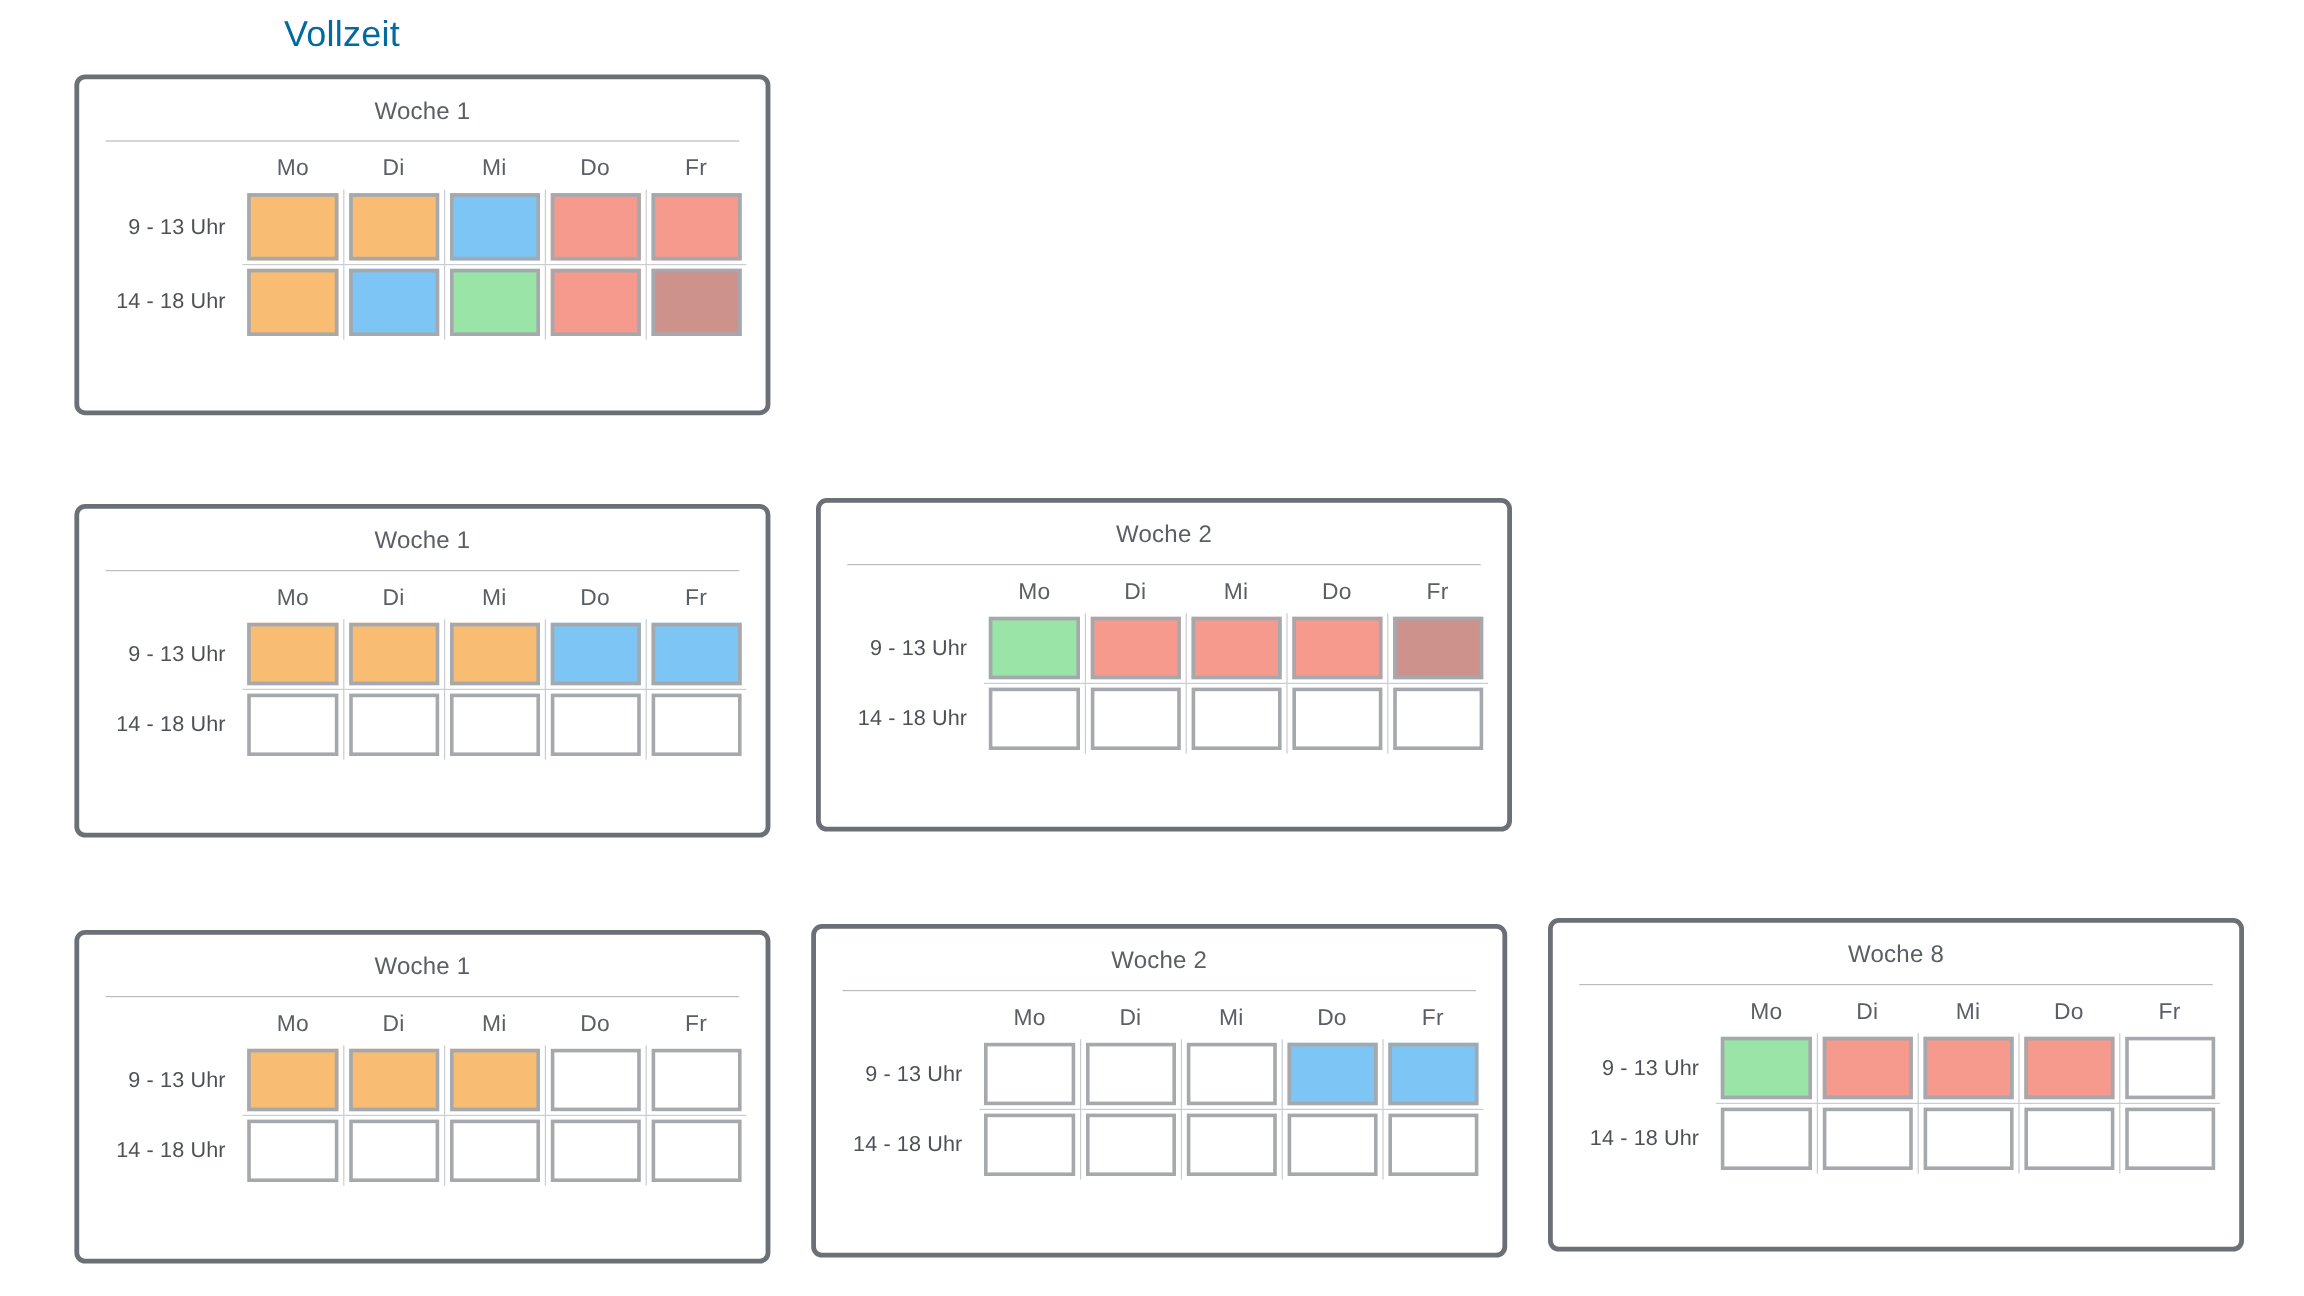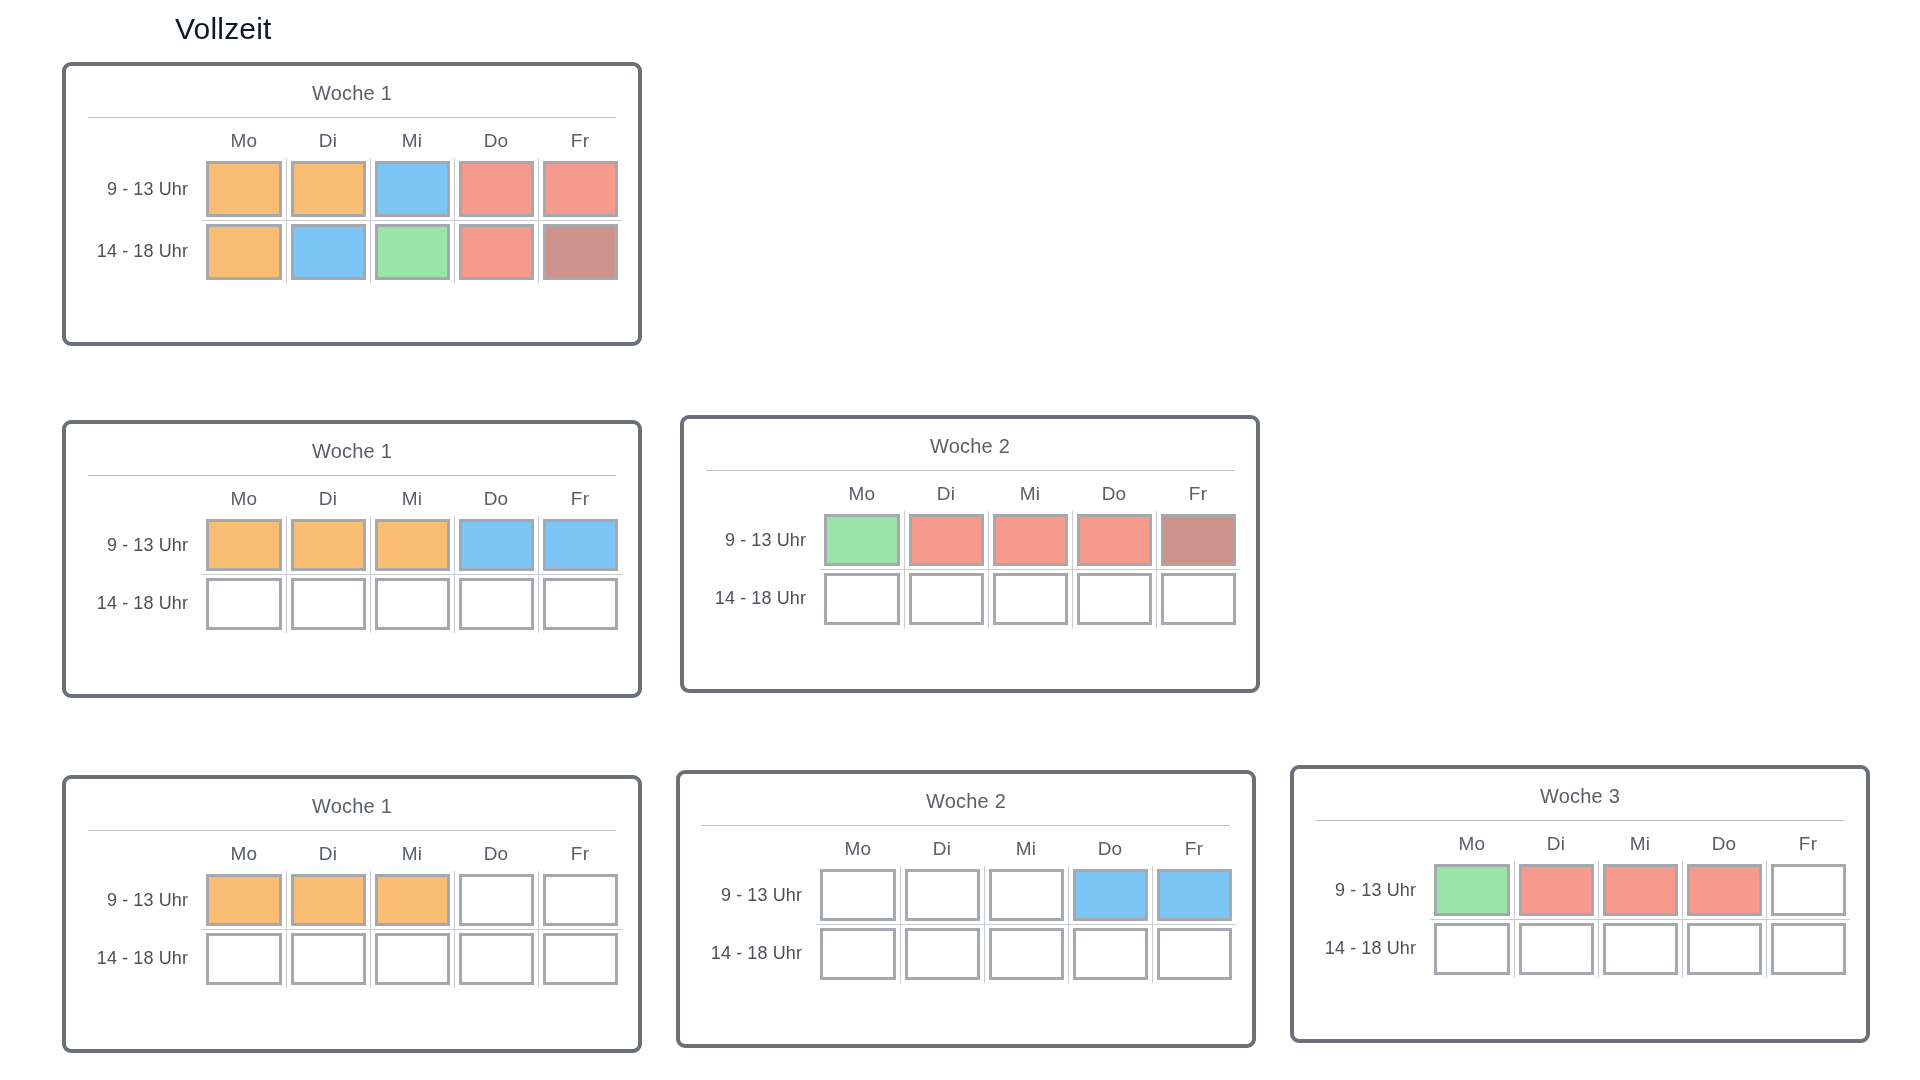--- a/index.html
+++ b/index.html
@@ -15,24 +15,25 @@
     position: relative;
     width: 1920px;
     height: 1080px;
     background: #ffffff;
   }
 
   
   .group-title {
     position: absolute;
     font-size: 30px;
-    color: #0f172a;
+    color: #0369a1;
     font-weight: 400;
     letter-spacing: 0.2px;
     white-space: nowrap;
+    text-align: center;
   }
 
   
   .week-card {
     position: absolute;
     border: 4px solid #6b6f76;
     border-radius: 9px;
     background: #ffffff;
   }
 
@@ -385,21 +386,21 @@
               </td>
               <td class="cellbox last-col">
                 <div class="cell" style="background: rgb(255, 255, 255);"></div>
               </td>
             </tr>
           </tbody>
         </table>
       </div>
     </div>
     <div class="week-card" style="left: 1290px; top: 765px; width: 580px; height: 278px;">
-      <div class="week-title">Woche 3</div>
+      <div class="week-title">Woche 8</div>
       <div class="week-rule"></div>
       <div class="grid-wrap">
         <table class="sched">
           <thead>
             <tr>
               <th class="corner"></th>
               <th class="daylabel">Mo</th>
               <th class="daylabel">Di</th>
               <th class="daylabel">Mi</th>
               <th class="daylabel">Do</th>

